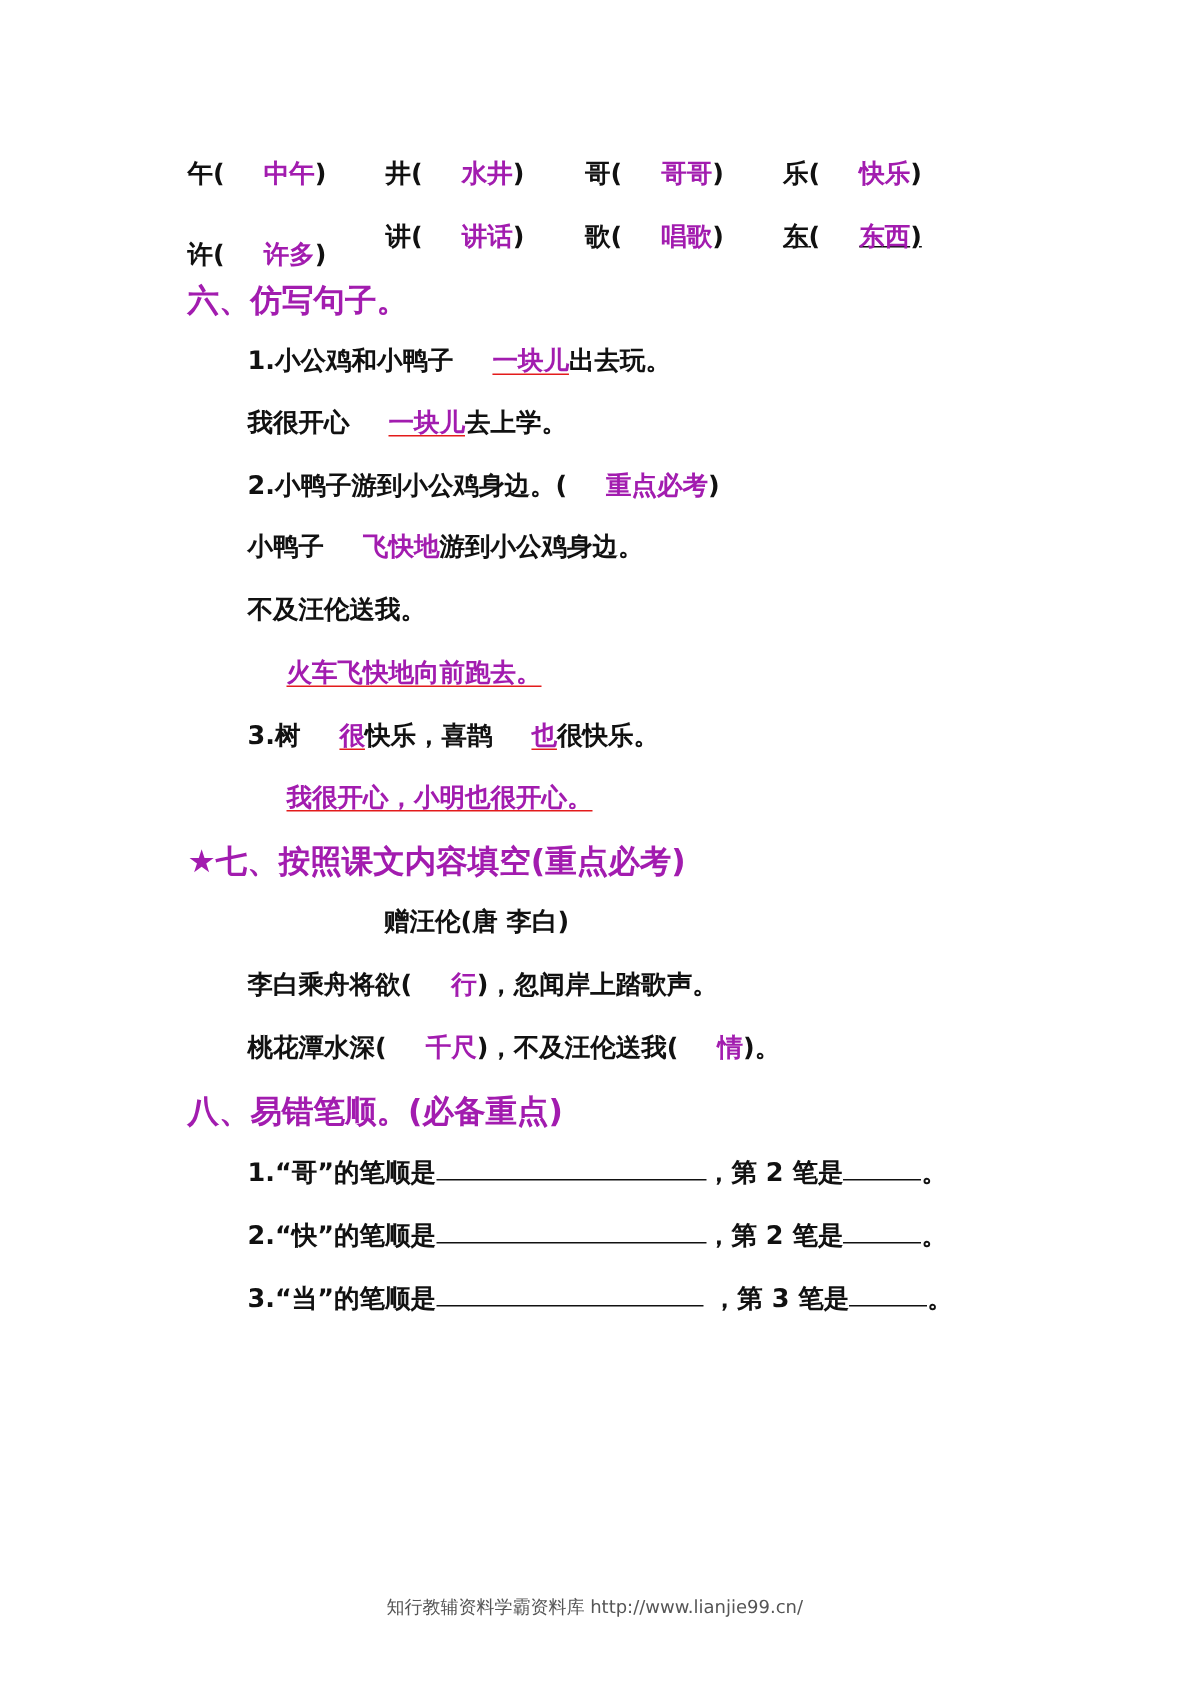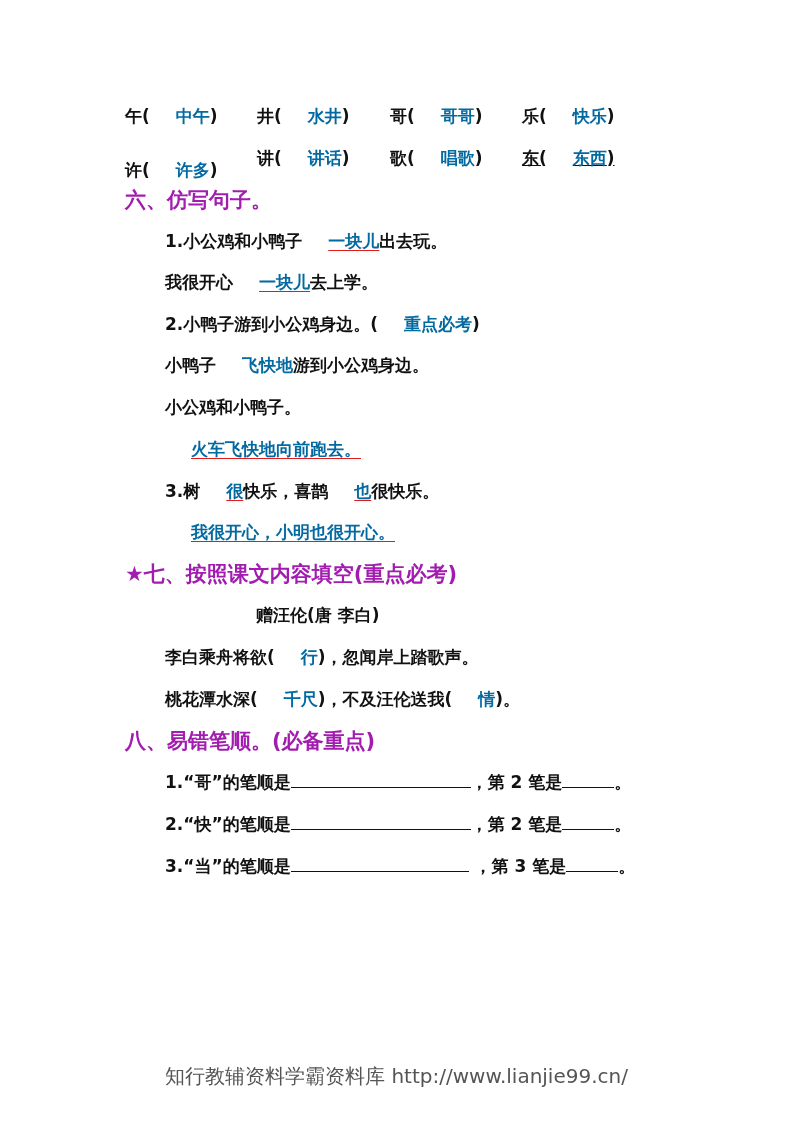--- a/index.html
+++ b/index.html
@@ -1,45 +1,45 @@
 <!DOCTYPE html>
 <html><head>
 <meta charset="utf-8">
 <style>
   html, body { margin:0; padding:0; background:#ffffff; }
   body { width:793px; height:1122px; position:relative; overflow:hidden;
          font-family:"DejaVu Sans","Liberation Sans",sans-serif; color:#111; }
   .row { position:absolute; left:125px; font-size:17px; font-weight:bold; white-space:nowrap; line-height:24px;margin-left:40px; }
-  .red { color:#0369a1;padding-left:26px; }
+  .red { color:#a21caf;padding-left:26px; }
   .ul { text-decoration:underline; text-decoration-color:#e31b1b; text-underline-offset:3px; }
   .h { position:absolute; left:125px; font-size:21px; font-weight:bold; color:#a21caf; white-space:nowrap; line-height:28px; }
   .pair { position:absolute; font-size:17px; font-weight:bold; white-space:nowrap; line-height:24px; }
   .blank { display:inline-block; border-bottom:1.5px solid #111; height:16px; vertical-align:baseline; }
-  .footer { position:absolute; top:1063px; left:0; width:793px; text-align:center; font-size:20px; color:#555; }
+  .footer { position:absolute; top:1063px; left:0; width:793px; text-align:center; font-size:12px; color:#555; }
 </style>
 </head>
 <body>
 
 <div class="pair" style="top:104px;left:125px;"><span>午</span>(<span class="red">中午</span>)</div>
 <div class="pair" style="top:104px;left:257px;"><span>井</span>(<span class="red">水井</span>)</div>
 <div class="pair" style="top:104px;left:390px;"><span>哥</span>(<span class="red">哥哥</span>)</div>
 <div class="pair" style="top:104px;left:522px;"><span>乐</span>(<span class="red">快乐</span>)</div>
 
 <div class="pair" style="top:158px;left:125px;"><span>许</span>(<span class="red">许多</span>)</div>
 <div class="pair" style="top:146px;left:257px;"><span>讲</span>(<span class="red">讲话</span>)</div>
 <div class="pair" style="top:146px;left:390px;"><span>歌</span>(<span class="red">唱歌</span>)</div>
 <div class="pair" style="top:146px;left:522px;text-decoration:underline;"><span>东</span>(<span class="red">东西</span>)</div>
 
 <div class="h" style="top:186px;">六、仿写句子。</div>
 
 <div class="row" style="top:229px;"><span>1.小公鸡和小鸭子</span><span class="red ul">一块儿</span><span>出去玩。</span></div>
 <div class="row" style="top:270px;"><span>我很开心</span><span class="red ul">一块儿</span><span>去上学。</span></div>
 <div class="row" style="top:312px;"><span>2.小鸭子游到小公鸡身边。(</span><span class="red">重点必考</span><span>)</span></div>
 <div class="row" style="top:353px;"><span>小鸭子</span><span class="red">飞快地</span><span>游到小公鸡身边。</span></div>
-<div class="row" style="top:395px;">小公鸡和小鸭子。</div>
+<div class="row" style="top:395px;">不及汪伦送我。</div>
 <div class="row red ul" style="top:437px;">火车飞快地向前跑去。</div>
 <div class="row" style="top:479px;"><span>3.树</span><span class="red ul">很</span><span>快乐，喜鹊</span><span class="red ul">也</span><span>很快乐。</span></div>
 <div class="row red ul" style="top:520px;">我很开心，小明也很开心。</div>
 
 <div class="h" style="top:560px;">★七、按照课文内容填空(重点必考)</div>
 <div class="row" style="top:603px;left:216px;">赠汪伦(唐  李白)</div>
 <div class="row" style="top:645px;"><span>李白乘舟将欲(</span><span class="red">行</span><span>)，忽闻岸上踏歌声。</span></div>
 <div class="row" style="top:687px;"><span>桃花潭水深(</span><span class="red">千尺</span><span>)，不及汪伦送我(</span><span class="red">情</span><span>)。</span></div>
 
 <div class="h" style="top:727px;text-align:right;">八、易错笔顺。(必备重点)</div>

